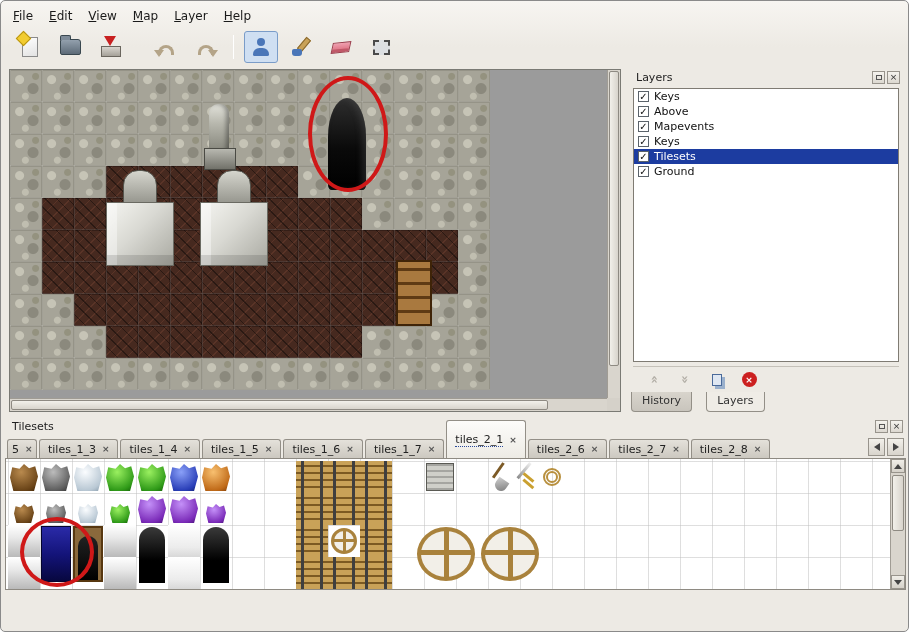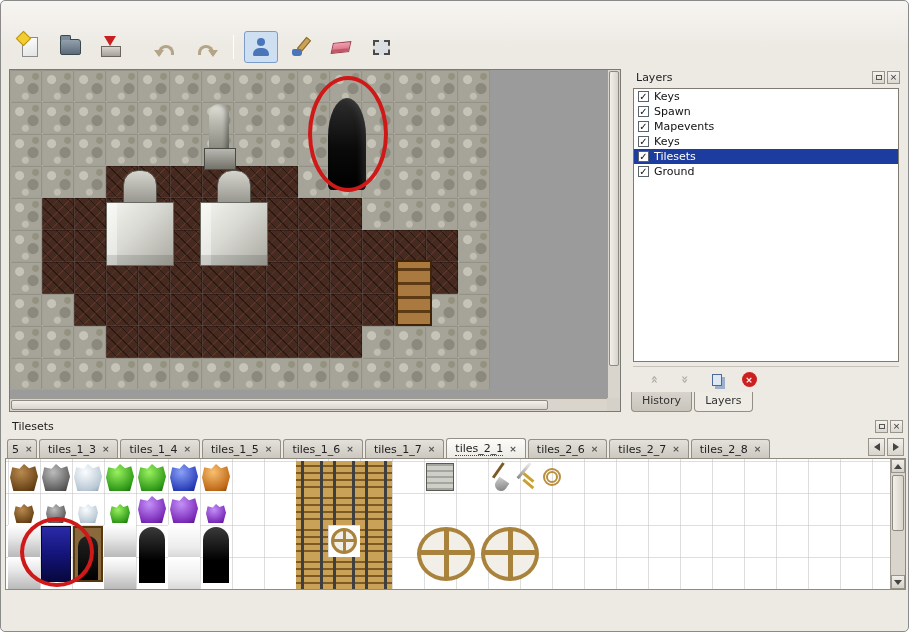--- a/index.html
+++ b/index.html
@@ -102,29 +102,29 @@
   .layer-toolbar{height:26px;margin:2px 4px 0;border-top:1px solid #c5c1b9;display:flex;align-items:center;gap:12px;padding-left:10px;flex:none;}
   .ltb{width:20px;height:20px;display:flex;align-items:center;justify-content:center;}
   .chev{font-size:13px;font-weight:bold;color:#b2aea6;}
   .chev.up{transform:rotate(-90deg);}
   .chev.down{transform:rotate(90deg);}
   .copy-icon{width:10px;height:12px;background:#dfe7f2;border:1px solid #4a6a9a;box-shadow:3px 3px 0 #9ab0cc;}
   .delete-icon{width:15px;height:15px;border-radius:50%;background:#cc2020;color:#fff;font-size:9px;font-weight:bold;
     display:flex;align-items:center;justify-content:center;}
   .dock-tabs{height:20px;display:flex;padding-left:2px;flex:none;}
   .dock-tab{font-size:11px;padding:2px 10px 3px;background:linear-gradient(#d8d4cc,#c9c5bd);border:1px solid #938f87;
-    border-top:none;border-radius:0 0 4px 4px;margin-right:2px;color:#333;}
+    border-top:none;border-radius:0 0 4px 4px;margin-right:14px;color:#333;}
   .dock-tab.active{background:#efece6;}
 
   
   .tilesets-dock{position:absolute;left:4px;top:417px;width:901px;height:194px;display:flex;flex-direction:column;}
   .ts-tabbar{height:23px;display:flex;align-items:flex-end;padding-left:2px;position:relative;flex:none;}
   .ts-tab{height:19px;display:flex;align-items:center;gap:6px;font-size:11px;padding:0 8px;color:#222;
     background:linear-gradient(#e4e1da,#ccc8c0);border:1px solid #938f87;border-bottom:none;border-radius:3px 3px 0 0;margin-right:2px;white-space:nowrap;}
-  .ts-tab.active{height:20px;background:linear-gradient(#fdfcfa,#edebe5);position:relative;z-index:2;}
+  .ts-tab.active{height:38px;background:linear-gradient(#fdfcfa,#edebe5);position:relative;z-index:2;}
   .ts-tab.active .ts-tab-label{border-bottom:1px dotted #2a4a9a;}
   .ts-tab.clipped{width:30px;padding:0 4px;overflow:hidden;}
   .tab-close{font-size:9px;color:#555;font-weight:bold;}
   .tab-scrolls{position:absolute;right:2px;bottom:2px;display:flex;gap:2px;}
   .tab-scroll{width:17px;height:18px;display:flex;align-items:center;justify-content:center;
     background:linear-gradient(#f2f0ea,#d8d4cc);border:1px solid #98948c;}
   .tri-left{border:4px solid transparent;border-right:6px solid #444;border-left:none;}
   .tri-right{border:4px solid transparent;border-left:6px solid #444;border-right:none;}
   .tri-up{border:4px solid transparent;border-bottom:5px solid #444;border-top:none;}
   .tri-down{border:4px solid transparent;border-top:5px solid #444;border-bottom:none;}
@@ -188,20 +188,28 @@
   .sb-spacer{flex:1;}
   .sb-zoom{margin-right:42px;}
   .resize-grip{position:absolute;right:2px;bottom:2px;width:13px;height:13px;
     background:repeating-linear-gradient(135deg, rgba(0,0,0,0) 0 3px, #aaa69e 3px 4px, #fff 4px 5px);}
 </style>
 </head>
 <body>
 
 <div class="window">
 
+  <div class="menubar">
+      <div class="menu-item"><u>F</u>ile</div>
+      <div class="menu-item"><u>E</u>dit</div>
+      <div class="menu-item"><u>V</u>iew</div>
+      <div class="menu-item"><u>M</u>ap</div>
+      <div class="menu-item"><u>L</u>ayer</div>
+      <div class="menu-item"><u>H</u>elp</div>
+    </div>
 
   <div class="toolbar">
       <button class="tb">
         <span class="ticon icon-new-file"></span>
       </button>
       <button class="tb">
         <span class="ticon icon-open-folder"></span>
       </button>
       <button class="tb">
         <span class="ticon icon-save"></span>
@@ -410,21 +418,21 @@
           <span class="close-icon">×</span>
         </span>
     </div>
     <div class="layer-list">
         <div class="layer-row">
           <span class="checkbox">✓</span>
           <span>Keys</span>
         </div>
         <div class="layer-row">
           <span class="checkbox">✓</span>
-          <span>Spawn</span>
+          <span>Above</span>
         </div>
         <div class="layer-row">
           <span class="checkbox">✓</span>
           <span>Mapevents</span>
         </div>
         <div class="layer-row">
           <span class="checkbox">✓</span>
           <span>Keys</span>
         </div>
         <div class="layer-row selected">

